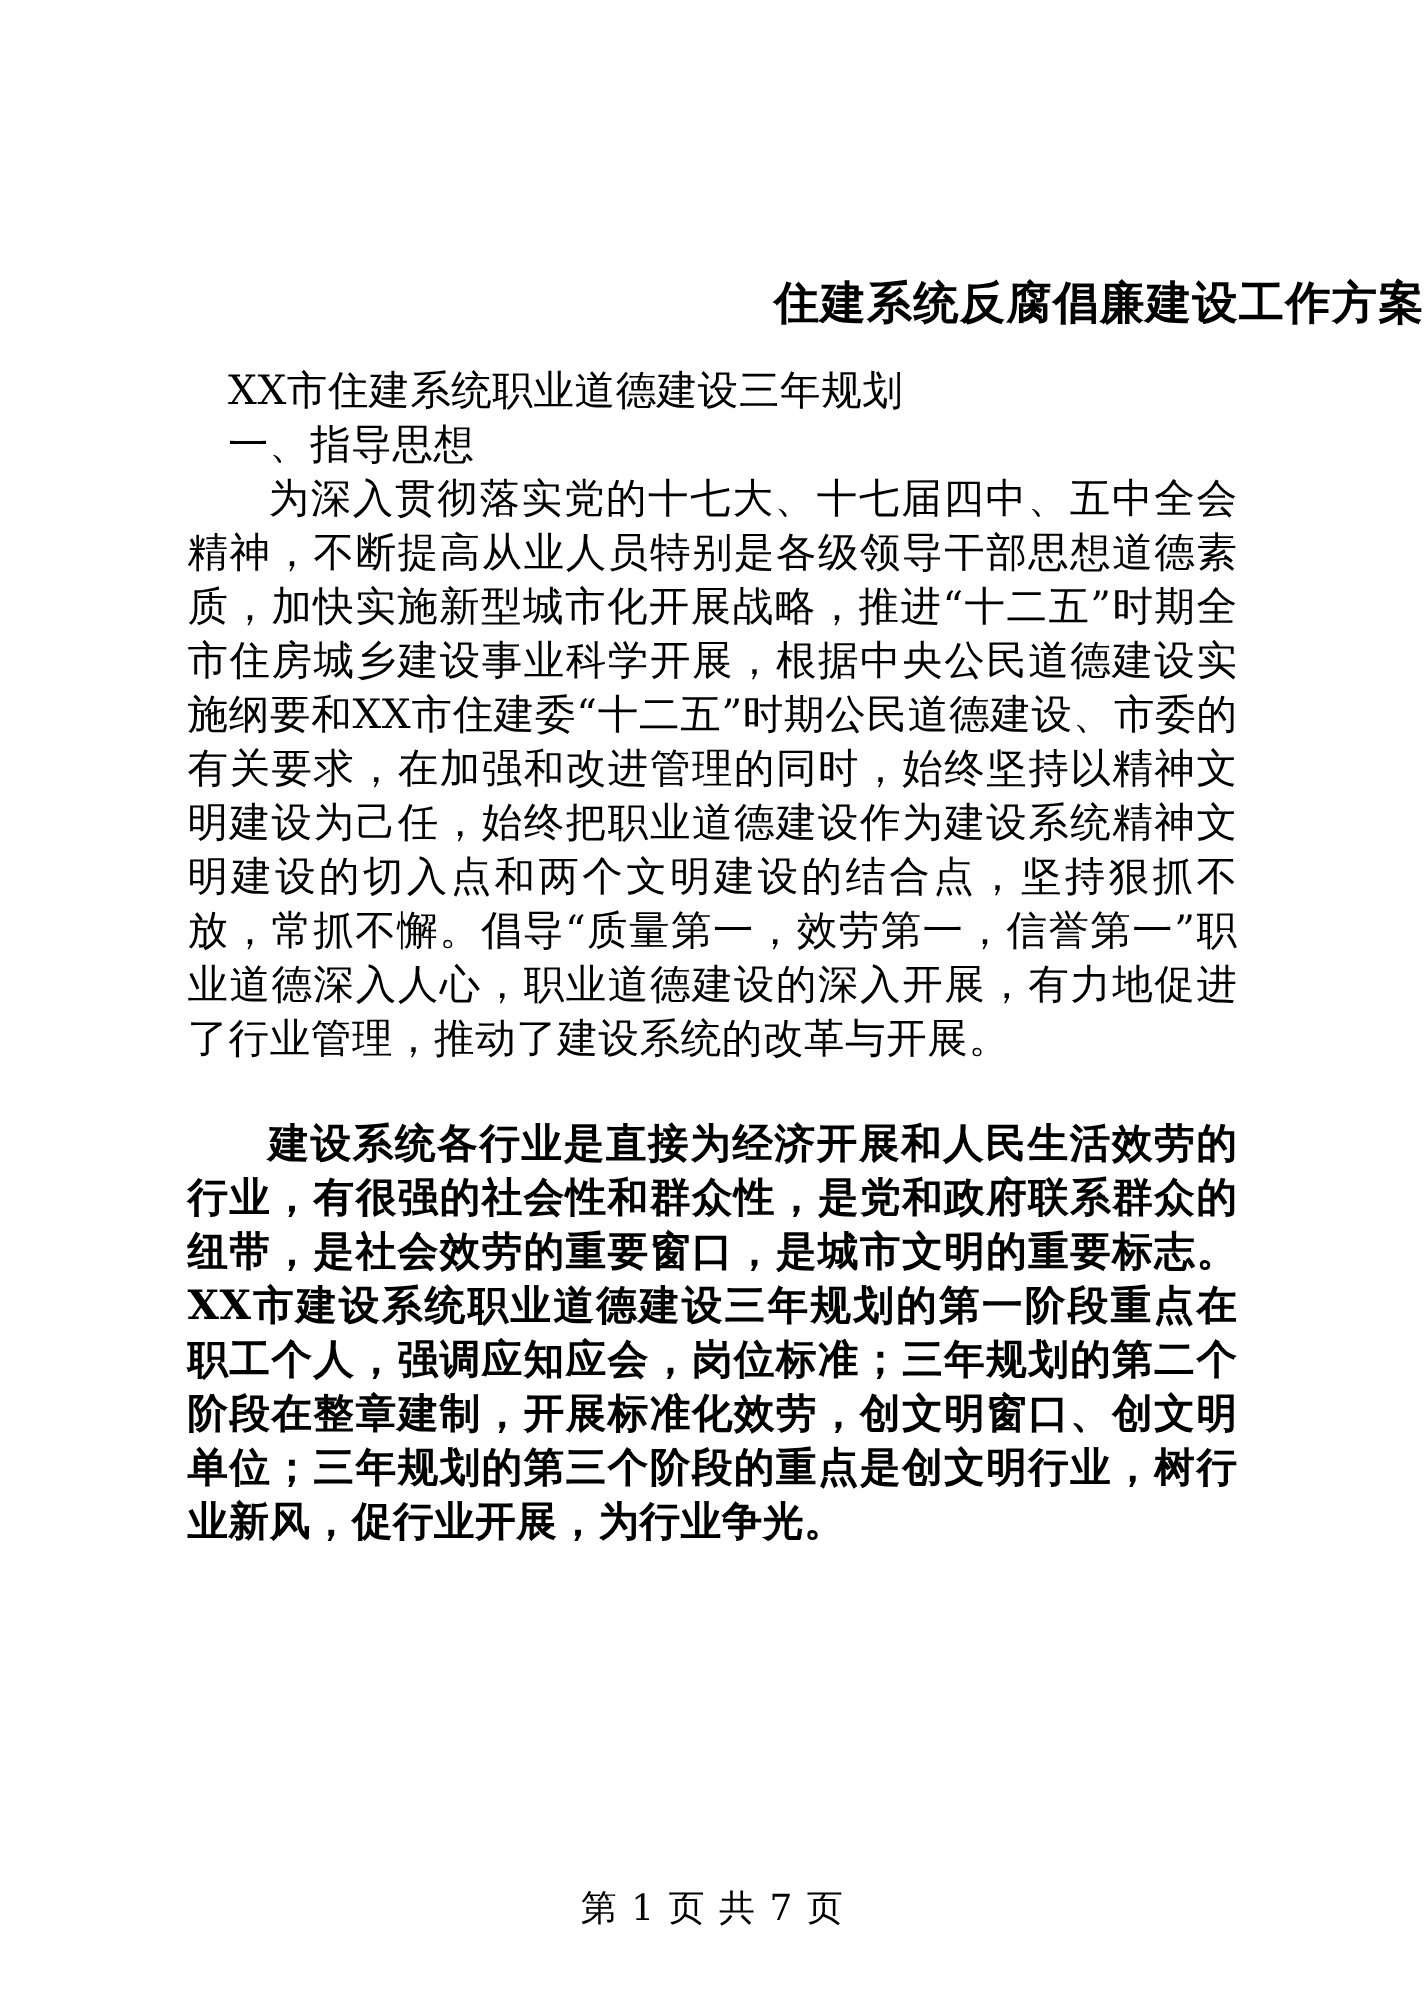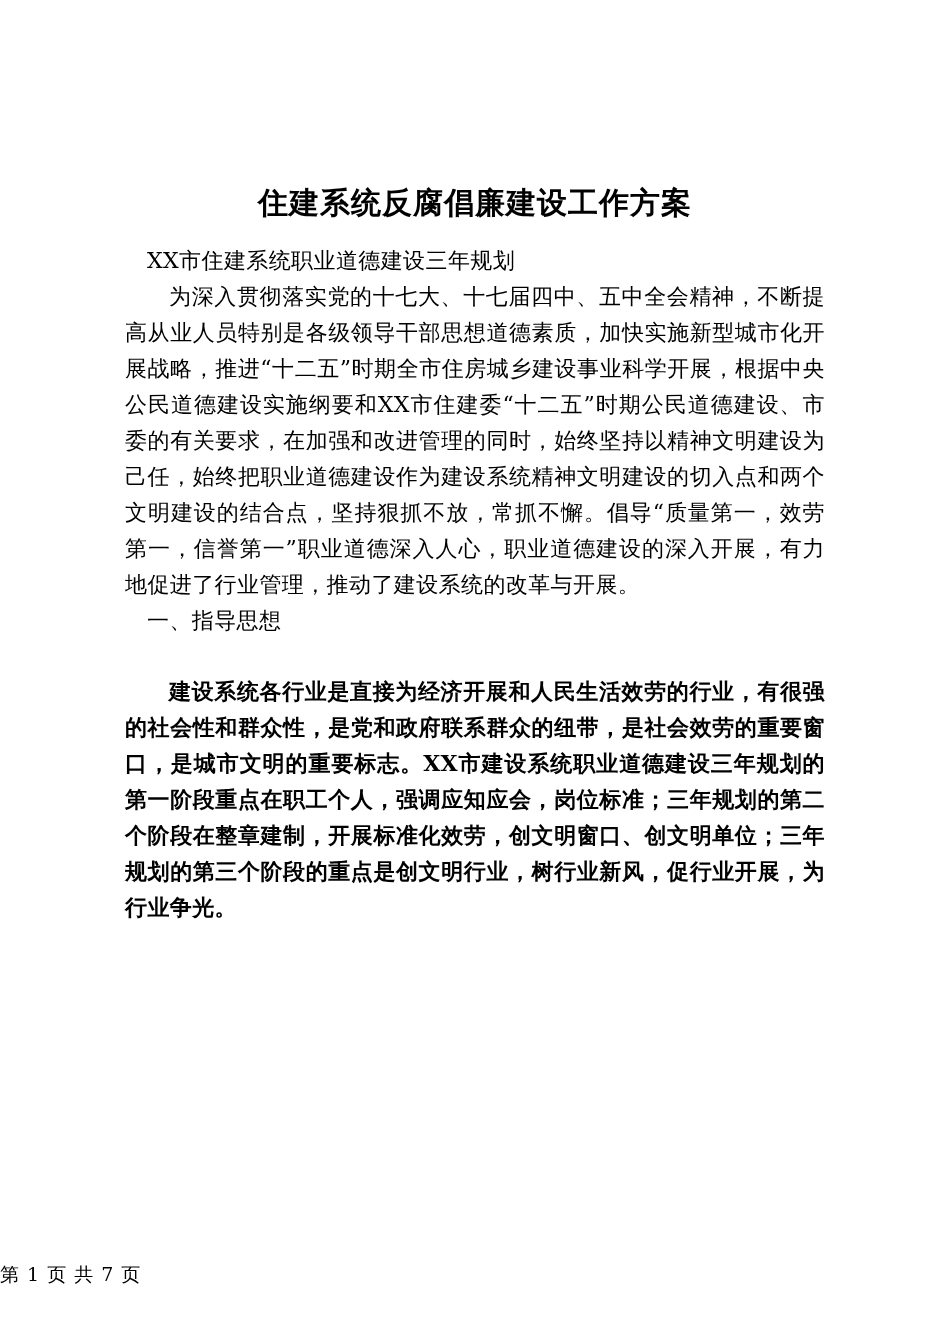--- a/index.html
+++ b/index.html
@@ -16,37 +16,37 @@
     overflow: hidden;
   }
   .page {
     position: relative;
     width: 950px;
     height: 1344px;
     box-sizing: border-box;
     padding: 0;
   }
   .doc-title {
-    text-align: center;
+    text-align: right;
     font-size: 30px;
     font-weight: bold;
     font-family: "DejaVu Sans", "Liberation Sans", sans-serif;
     letter-spacing: 1px;
     margin: 0;
     padding-top: 185px;
     line-height: 1.2;
   }
   .body-block {
     margin: 0 auto;
     width: 700px;
     padding-top: 22px;
   }
   p.para {
     margin: 0;
-    font-size: 22px;
+    font-size: 27px;
     line-height: 36px;
     text-align: justify;
     text-justify: inter-ideograph;
     letter-spacing: 0.4px;
     font-family: "DejaVu Serif", "Liberation Serif", serif;
   }
   p.indent2 {
     text-indent: 2em;
   }
   p.indent1 {
@@ -54,35 +54,35 @@
   }
   p.gap-before {
     margin-top: 34px;
     font-weight: bold;
   }
   .footer {
     position: absolute;
     left: 0;
     right: 0;
     bottom: 56px;
-    text-align: left;
-    font-size: 19px;
+    text-align: center;
+    font-size: 24px;
     font-family: "DejaVu Serif", "Liberation Serif", serif;
     letter-spacing: 1px;
   }
 </style>
 </head>
 <body>
 
 <div class="page">
 
   <h1 class="doc-title">住建系统反腐倡廉建设工作方案</h1>
 
   <div class="body-block">
     <p class="para indent1">XX市住建系统职业道德建设三年规划</p>
+    <p class="para indent1">一、指导思想</p>
     <p class="para indent2">为深入贯彻落实党的十七大、十七届四中、五中全会精神，不断提高从业人员特别是各级领导干部思想道德素质，加快实施新型城市化开展战略，推进“十二五”时期全市住房城乡建设事业科学开展，根据中央公民道德建设实施纲要和XX市住建委“十二五”时期公民道德建设、市委的有关要求，在加强和改进管理的同时，始终坚持以精神文明建设为己任，始终把职业道德建设作为建设系统精神文明建设的切入点和两个文明建设的结合点，坚持狠抓不放，常抓不懈。倡导“质量第一，效劳第一，信誉第一”职业道德深入人心，职业道德建设的深入开展，有力地促进了行业管理，推动了建设系统的改革与开展。</p>
-    <p class="para indent1">一、指导思想</p>
     <p class="para indent2 gap-before">建设系统各行业是直接为经济开展和人民生活效劳的行业，有很强的社会性和群众性，是党和政府联系群众的纽带，是社会效劳的重要窗口，是城市文明的重要标志。XX市建设系统职业道德建设三年规划的第一阶段重点在职工个人，强调应知应会，岗位标准；三年规划的第二个阶段在整章建制，开展标准化效劳，创文明窗口、创文明单位；三年规划的第三个阶段的重点是创文明行业，树行业新风，促行业开展，为行业争光。</p>
   </div>
 
   <div class="footer">第 1 页  共 7 页</div>
 
 </div>
 
 </body></html>

